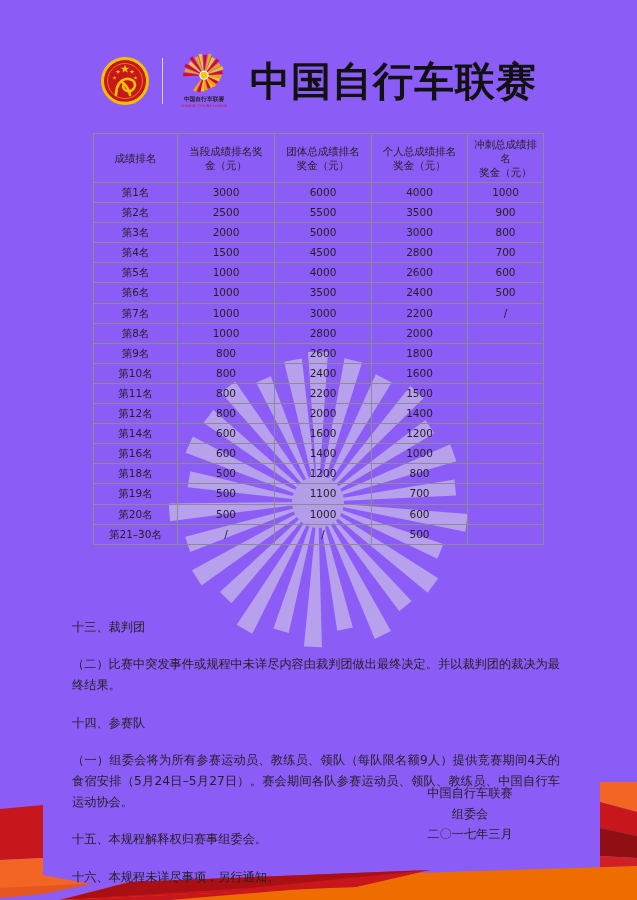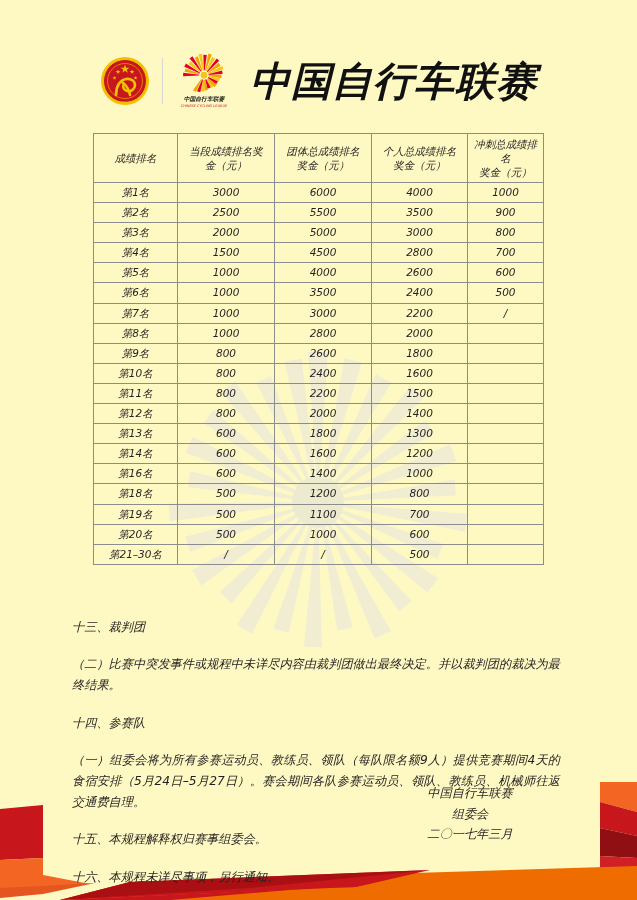--- a/index.html
+++ b/index.html
@@ -14,23 +14,22 @@
     position: relative;
     overflow: hidden;
     font-family: "DejaVu Sans", "Liberation Sans", sans-serif;
     color: #231f20;
   }
 
   
   .page {
     position: absolute;
     inset: 0;
-    background: #fef9c3;
+    background: #8b5cf6;
     overflow: hidden;
-    font-style: italic;
   }
 
   
   .watermark {
     position: absolute;
     left: 168px;
     top: 352px;
     width: 300px;
     height: 300px;
     opacity: 0.5;
@@ -366,27 +365,20 @@
           <td></td>
         </tr>
         <tr>
           <td>第12名</td>
           <td>800</td>
           <td>2000</td>
           <td>1400</td>
           <td></td>
         </tr>
         <tr>
-          <td>第13名</td>
-          <td>600</td>
-          <td>1800</td>
-          <td>1300</td>
-          <td></td>
-        </tr>
-        <tr>
           <td>第14名</td>
           <td>600</td>
           <td>1600</td>
           <td>1200</td>
           <td></td>
         </tr>
         <tr>
           <td>第16名</td>
           <td>600</td>
           <td>1400</td>
@@ -421,21 +413,21 @@
           <td>500</td>
           <td></td>
         </tr>
       </tbody>
   </table>
 
   <div class="body-text">
     <p>十三、裁判团</p>
     <p>（二）比赛中突发事件或规程中未详尽内容由裁判团做出最终决定。并以裁判团的裁决为最终结果。</p>
     <p>十四、参赛队</p>
-    <p>（一）组委会将为所有参赛运动员、教练员、领队（每队限名额9人）提供竞赛期间4天的食宿安排（5月24日–5月27日）。赛会期间各队参赛运动员、领队、教练员、机械师往返交通费自理。</p>
+    <p>（一）组委会将为所有参赛运动员、教练员、领队（每队限名额9人）提供竞赛期间4天的食宿安排（5月24日–5月27日）。赛会期间各队参赛运动员、领队、教练员、中国自行车运动协会。</p>
     <p>十五、本规程解释权归赛事组委会。</p>
     <p>十六、本规程未详尽事项，另行通知。</p>
   </div>
 
   <div class="signature">
     <div>中国自行车联赛</div>
     <div>组委会</div>
     <div>二〇一七年三月</div>
   </div>
 

